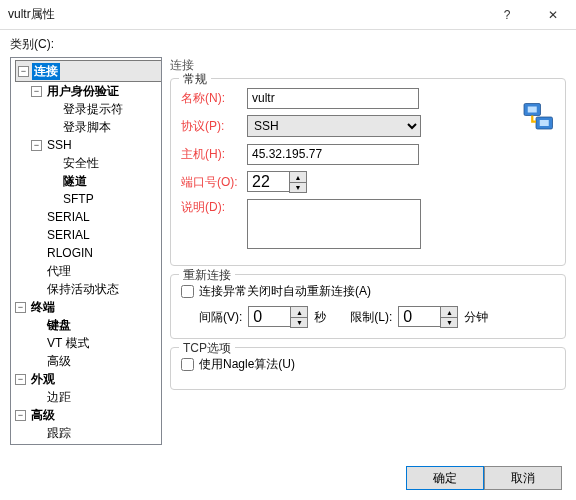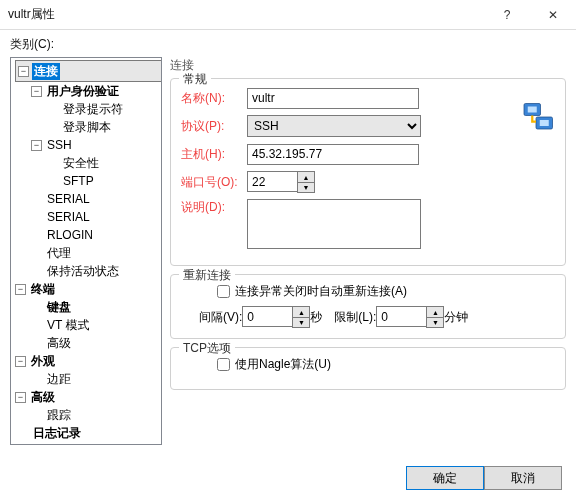--- a/index.html
+++ b/index.html
@@ -34,31 +34,31 @@
 
 .group { border: 1px solid #d0d0d0; border-radius: 4px; padding: 8px 10px 10px 10px; margin-bottom: 8px; position: relative; }
 .group-legend { position: absolute; top: -8px; left: 8px; background: #fff; padding: 0 4px; color: #333; }
 
 .form-row { display: flex; align-items: center; margin-bottom: 6px; min-height: 22px; }
 .form-row .flabel { width: 66px; color: #ef4444; }
 .txt { height: 21px; border: 1px solid #7a7a7a; padding: 1px 4px; font-size: 12px; background: #fff; }
 .txt.w-name { width: 172px; }
 .sel { height: 22px; border: 1px solid #7a7a7a; background: #e7e7e7; font-size: 12px; width: 174px; padding: 0 2px; }
 .spin-wrap { display: inline-flex; }
-.spin { width: 50px; height: 21px; border: 1px solid #7a7a7a; border-right: none; padding: 1px 4px; font-size: 12px; }
+.spin { width: 42px; height: 21px; border: 1px solid #7a7a7a; border-right: none; padding: 1px 4px; font-size: 16px; }
 .spin-btns { display: flex; flex-direction: column; border: 1px solid #7a7a7a; }
 .sb { width: 16px; height: 10px; background: #e7e7e7; display: flex; align-items: center; justify-content: center; font-size: 7px; line-height: 1; border: none; }
 .sb + .sb { border-top: 1px solid #7a7a7a; }
 .textarea { width: 174px; height: 50px; border: 1px solid #7a7a7a; resize: none; font-size: 12px; padding: 2px 4px; }
 
 .icon-net { width: 36px; height: 36px; position: absolute; right: 8px; top: 20px; }
 
-.chk-row { display: flex; align-items: center; margin-bottom: 6px; margin-left: 36px; }
+.chk-row { display: flex; align-items: center; margin-bottom: 6px; }
 .chk { width: 13px; height: 13px; margin-right: 5px; }
-.seconds-row { display: flex; align-items: center; margin-left: 18px; }
+.seconds-row { display: flex; align-items: center; gap: 6px; margin-left: 18px; }
 
 
 .buttons { position: absolute; bottom: 10px; right: 14px; display: flex; }
 .btn { width: 78px; height: 24px; border: 1px solid #8a8a8a; background: #e1e1e1; font-size: 12px; cursor: default; }
 .btn.primary { outline: 1px solid #0078d7; outline-offset: -1px; }
 </style>
 </head>
 <body>
 
 <div class="titlebar">
@@ -107,20 +107,26 @@
             <li>
               <div class="row">
                     <span class="exp">−</span>
                     <span class="lbl">SSH</span>
                   </div>
               <ul>
                 <li>
                       <div class="row">
                         <span class="noexp"></span>
                         <span class="lbl">安全性</span>
+                      </div>
+                    </li>
+                <li>
+                      <div class="row bold">
+                        <span class="noexp"></span>
+                        <span class="lbl">隧道</span>
                       </div>
                     </li>
                 <li>
                       <div class="row">
                         <span class="noexp"></span>
                         <span class="lbl">SFTP</span>
                       </div>
                     </li>
               </ul>
             </li>

